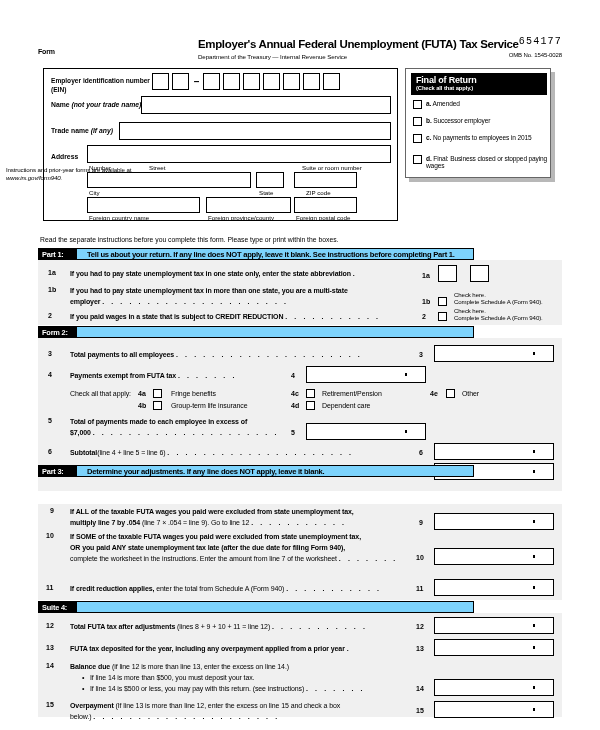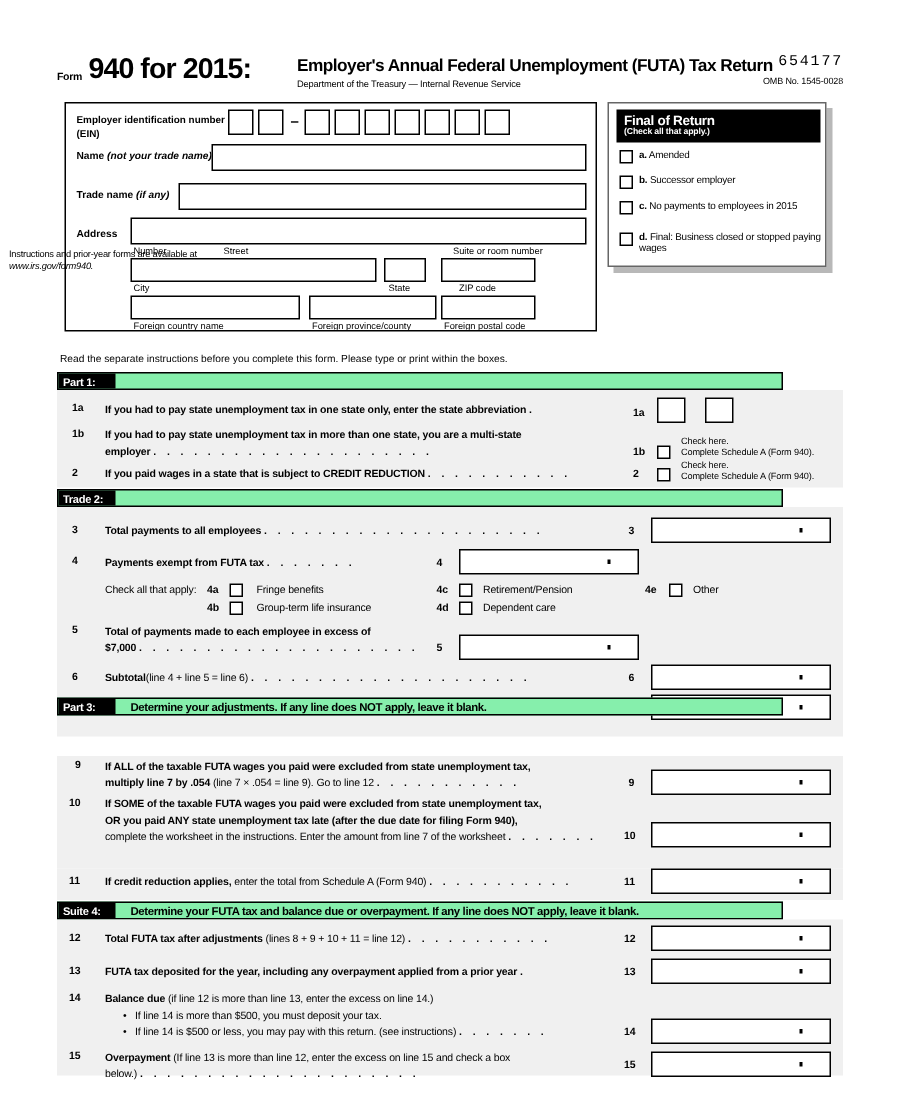--- a/index.html
+++ b/index.html
@@ -85,22 +85,22 @@
     position: absolute; left: 6px; top: 166px; width: 142px;
     font-size: 6.2px; line-height: 8px; letter-spacing: -0.15px;
   }
   .tor-note i { font-style: italic; }
 
   
   .read-line { position: absolute; left: 40px; top: 236px; font-size: 6.8px; }
 
   
   .partbar {
-    position: absolute; left: 38px; width: 484px; height: 12px;
-    border: 1px solid #000; background: #86efac;
+    position: absolute; left: 38px; width: 436px; height: 12px;
+    border: 1px solid #000; background: #7dd3fc;
   }
   .partbar .tag {
     position: absolute; left: 0; top: 0; width: 38px; height: 100%;
     background: #000; color: #fff;
     font-size: 7.4px; font-weight: bold;
     display: flex; align-items: center; padding-left: 3px;
     letter-spacing: -0.2px;
   }
   .partbar .ptxt {
     position: absolute; left: 48px; top: 0; height: 100%;
@@ -133,22 +133,21 @@
   .bullet { position: absolute; font-size: 7px; letter-spacing: -0.1px; }
   .bullet::before { content: "\2022"; position: absolute; left: -8px; }
 </style>
 </head>
 <body>
 
 <div id="page">
 
   <div class="hdr">
     <div class="hdr-form-lbl">Form</div>
-    <div class="hdr-940">940 for 2015:</div>
-    <div class="hdr-title">Employer's Annual Federal Unemployment (FUTA) Tax Return</div>
+    <div class="hdr-title">Employer's Annual Federal Unemployment (FUTA) Tax Service</div>
     <div class="hdr-sub">Department of the Treasury — Internal Revenue Service</div>
     <div class="hdr-code">654177</div>
     <div class="hdr-omb">OMB No. 1545-0028</div>
   </div>
 
   <div class="entity-box">
     <div class="ein-lbl">
       <span>Employer identification number</span><br>
       <span>(EIN)</span>
     </div>
@@ -239,20 +238,21 @@
   </div>
   <div class="tor-note">
     <span>Instructions and prior-year forms are available at</span>
     <i>www.irs.gov/form940.</i>
   </div>
 
   <div class="read-line">Read the separate instructions before you complete this form. Please type or print within the boxes.</div>
 
   <div class="partbar" style="top:248px;">
     <div class="tag">Part 1:</div>
+    <div class="ptxt">Tell us about your return. If any line does NOT apply, leave it blank. See instructions before completing Part 1.</div>
   </div>
   <div class="sect" style="top:260px; height:65px;">
 
     <div class="lno" style="left:10px; top:9px;">1a</div>
     <div class="ltxt" style="left:32px; top:9px;">
       <span>If you had to pay state unemployment tax in one state only, enter the state abbreviation .</span>
     </div>
     <div class="rno" style="left:384px; top:12px;">1a</div>
     <div class="smbox" style="left:400px; top:5px;"></div>
     <div class="smbox" style="left:432px; top:5px;"></div>
@@ -279,21 +279,21 @@
     </div>
     <div class="rno" style="left:384px; top:53px;">2</div>
     <div class="cbox" style="left:400px; top:52px;"></div>
     <div class="chk-note" style="left:416px; top:47px;">
       <span>Check here.</span><br>
       <span>Complete Schedule A (Form 940).</span>
     </div>
   </div>
 
   <div class="partbar" style="top:326px;">
-    <div class="tag">Trade 2:</div>
+    <div class="tag">Form 2:</div>
   </div>
   <div class="sect" style="top:338px; height:153px;">
 
     <div class="lno" style="left:10px; top:12px;">3</div>
     <div class="ltxt" style="left:32px; top:12px;">
       <span>Total payments to all employees</span>
       <span class="dots">.   .   .   .   .   .   .   .   .   .   .   .   .   .   .   .   .   .   .   .   .</span>
     </div>
     <div class="rno" style="left:381px; top:13px;">3</div>
     <div class="amt" style="left:396px; top:7px; width:120px;">
@@ -424,21 +424,20 @@
       <span class="dots">.   .   .   .   .   .   .   .   .   .   .</span>
     </div>
     <div class="rno" style="left:378px; top:6px;">11</div>
     <div class="amt" style="left:396px; top:0px; width:120px;">
       <span class="dot"></span>
     </div>
   </div>
 
   <div class="partbar" style="top:601px;">
     <div class="tag">Suite 4:</div>
-    <div class="ptxt">Determine your FUTA tax and balance due or overpayment. If any line does NOT apply, leave it blank.</div>
   </div>
   <div class="sect" style="top:613px; height:104px;">
 
     <div class="lno" style="left:8px; top:9px;">12</div>
     <div class="ltxt" style="left:32px; top:9px;">
       <span>Total FUTA tax after adjustments</span>
       <span class="n">(lines 8 + 9 + 10 + 11 = line 12)</span>
       <span class="dots">.   .   .   .   .   .   .   .   .   .   .</span>
     </div>
     <div class="rno" style="left:378px; top:10px;">12</div>

